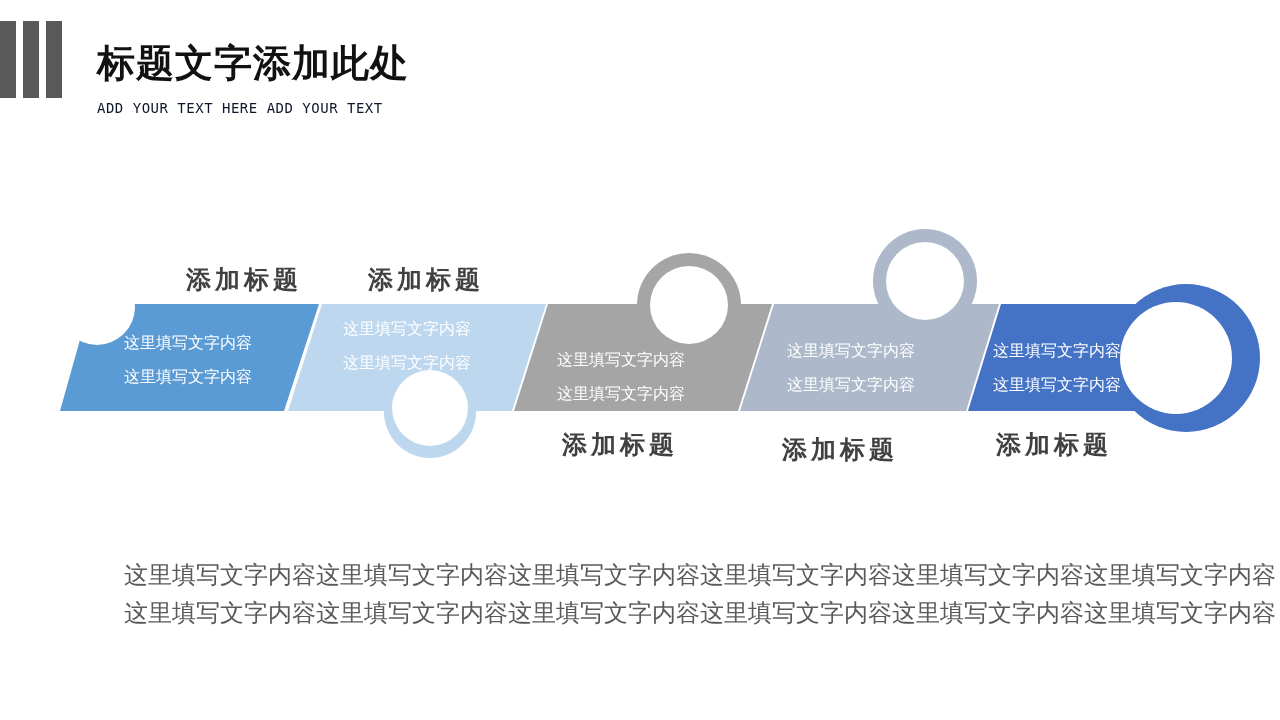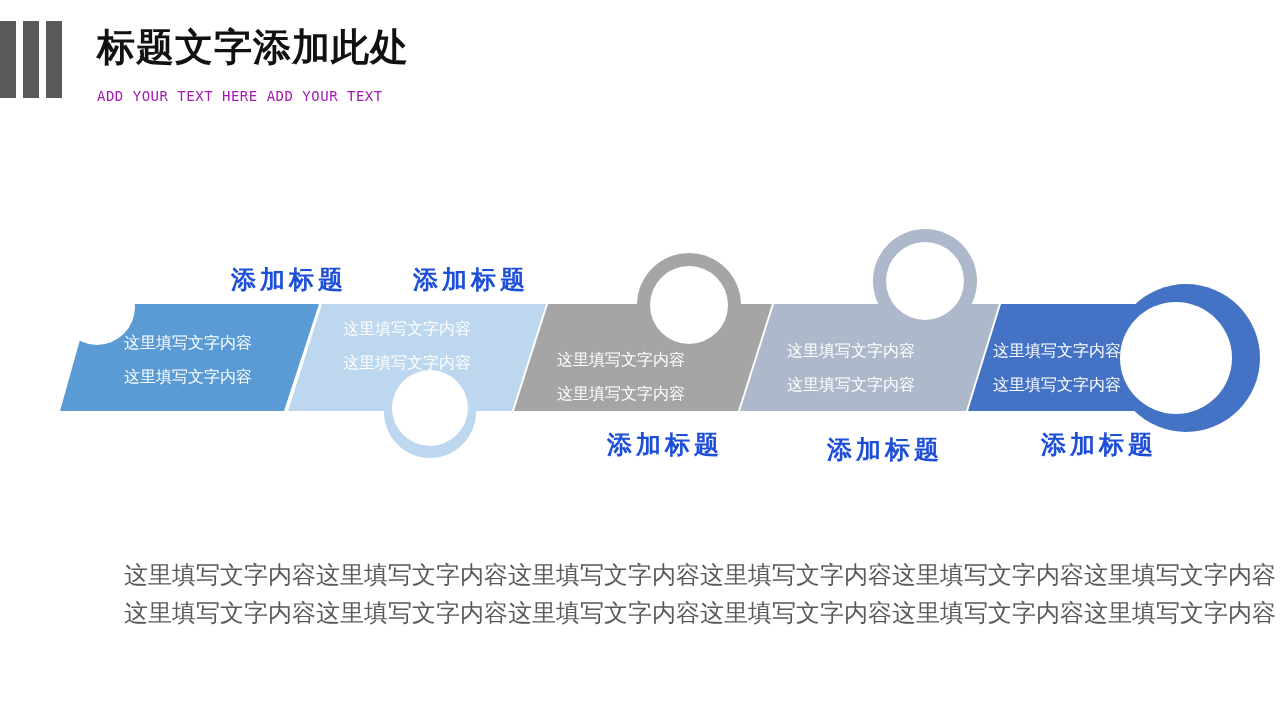--- a/index.html
+++ b/index.html
@@ -1,23 +1,23 @@
 <!DOCTYPE html>
 <html><head>
 <meta charset="utf-8">
 <style>
   html, body { margin:0; padding:0; }
   body { width:1280px; height:720px; background:#ffffff; position:relative; overflow:hidden;
          font-family: "DejaVu Sans", "Liberation Sans", sans-serif; }
   .bar { position:absolute; top:21px; height:77px; background:#595959; }
-  .title { position:absolute; left:97px; top:24px; font-size:38px; font-weight:bold; color:#111; letter-spacing:1px; line-height:46px; }
-  .subtitle { position:absolute; left:97px; top:88px; font-family:"DejaVu Sans Mono","Liberation Mono",monospace; font-size:14px; color:#a21caf; letter-spacing:0.5px; }
+  .title { position:absolute; left:97px; top:40px; font-size:38px; font-weight:bold; color:#111; letter-spacing:1px; line-height:46px; }
+  .subtitle { position:absolute; left:97px; top:100px; font-family:"DejaVu Sans Mono","Liberation Mono",monospace; font-size:14px; color:#0f172a; letter-spacing:0.5px; }
   svg.diagram { position:absolute; left:0; top:0; }
   .seg-text { position:absolute; color:#ffffff; font-size:16px; line-height:34px; white-space:nowrap; }
-  .seg-title { position:absolute; font-size:25px; font-weight:bold; color:#1d4ed8; letter-spacing:4px; white-space:nowrap;margin-left:45px; }
+  .seg-title { position:absolute; font-size:25px; font-weight:bold; color:#404040; letter-spacing:4px; white-space:nowrap; }
   .body-text { position:absolute; left:124px; top:556px; width:1040px; font-size:24px; line-height:38px; color:#595959; white-space:nowrap; }
 </style>
 </head>
 <body>
 
 <div class="bar" style="left:0;width:16px;"></div>
 <div class="bar" style="left:23px;width:16px;"></div>
 <div class="bar" style="left:46px;width:16px;"></div>
 <div class="title">标题文字添加此处</div>
 <div class="subtitle">ADD YOUR TEXT HERE ADD YOUR TEXT</div>

